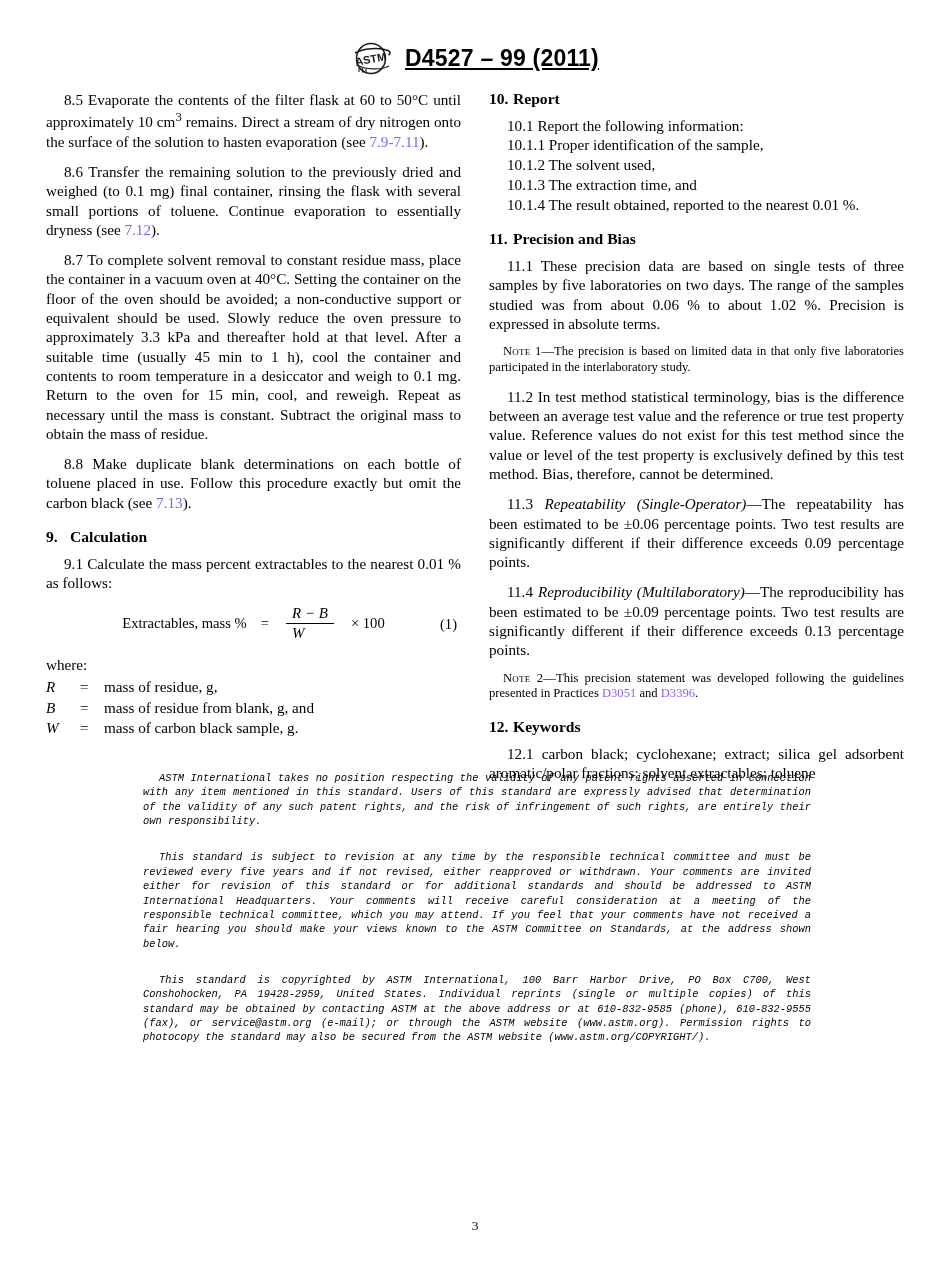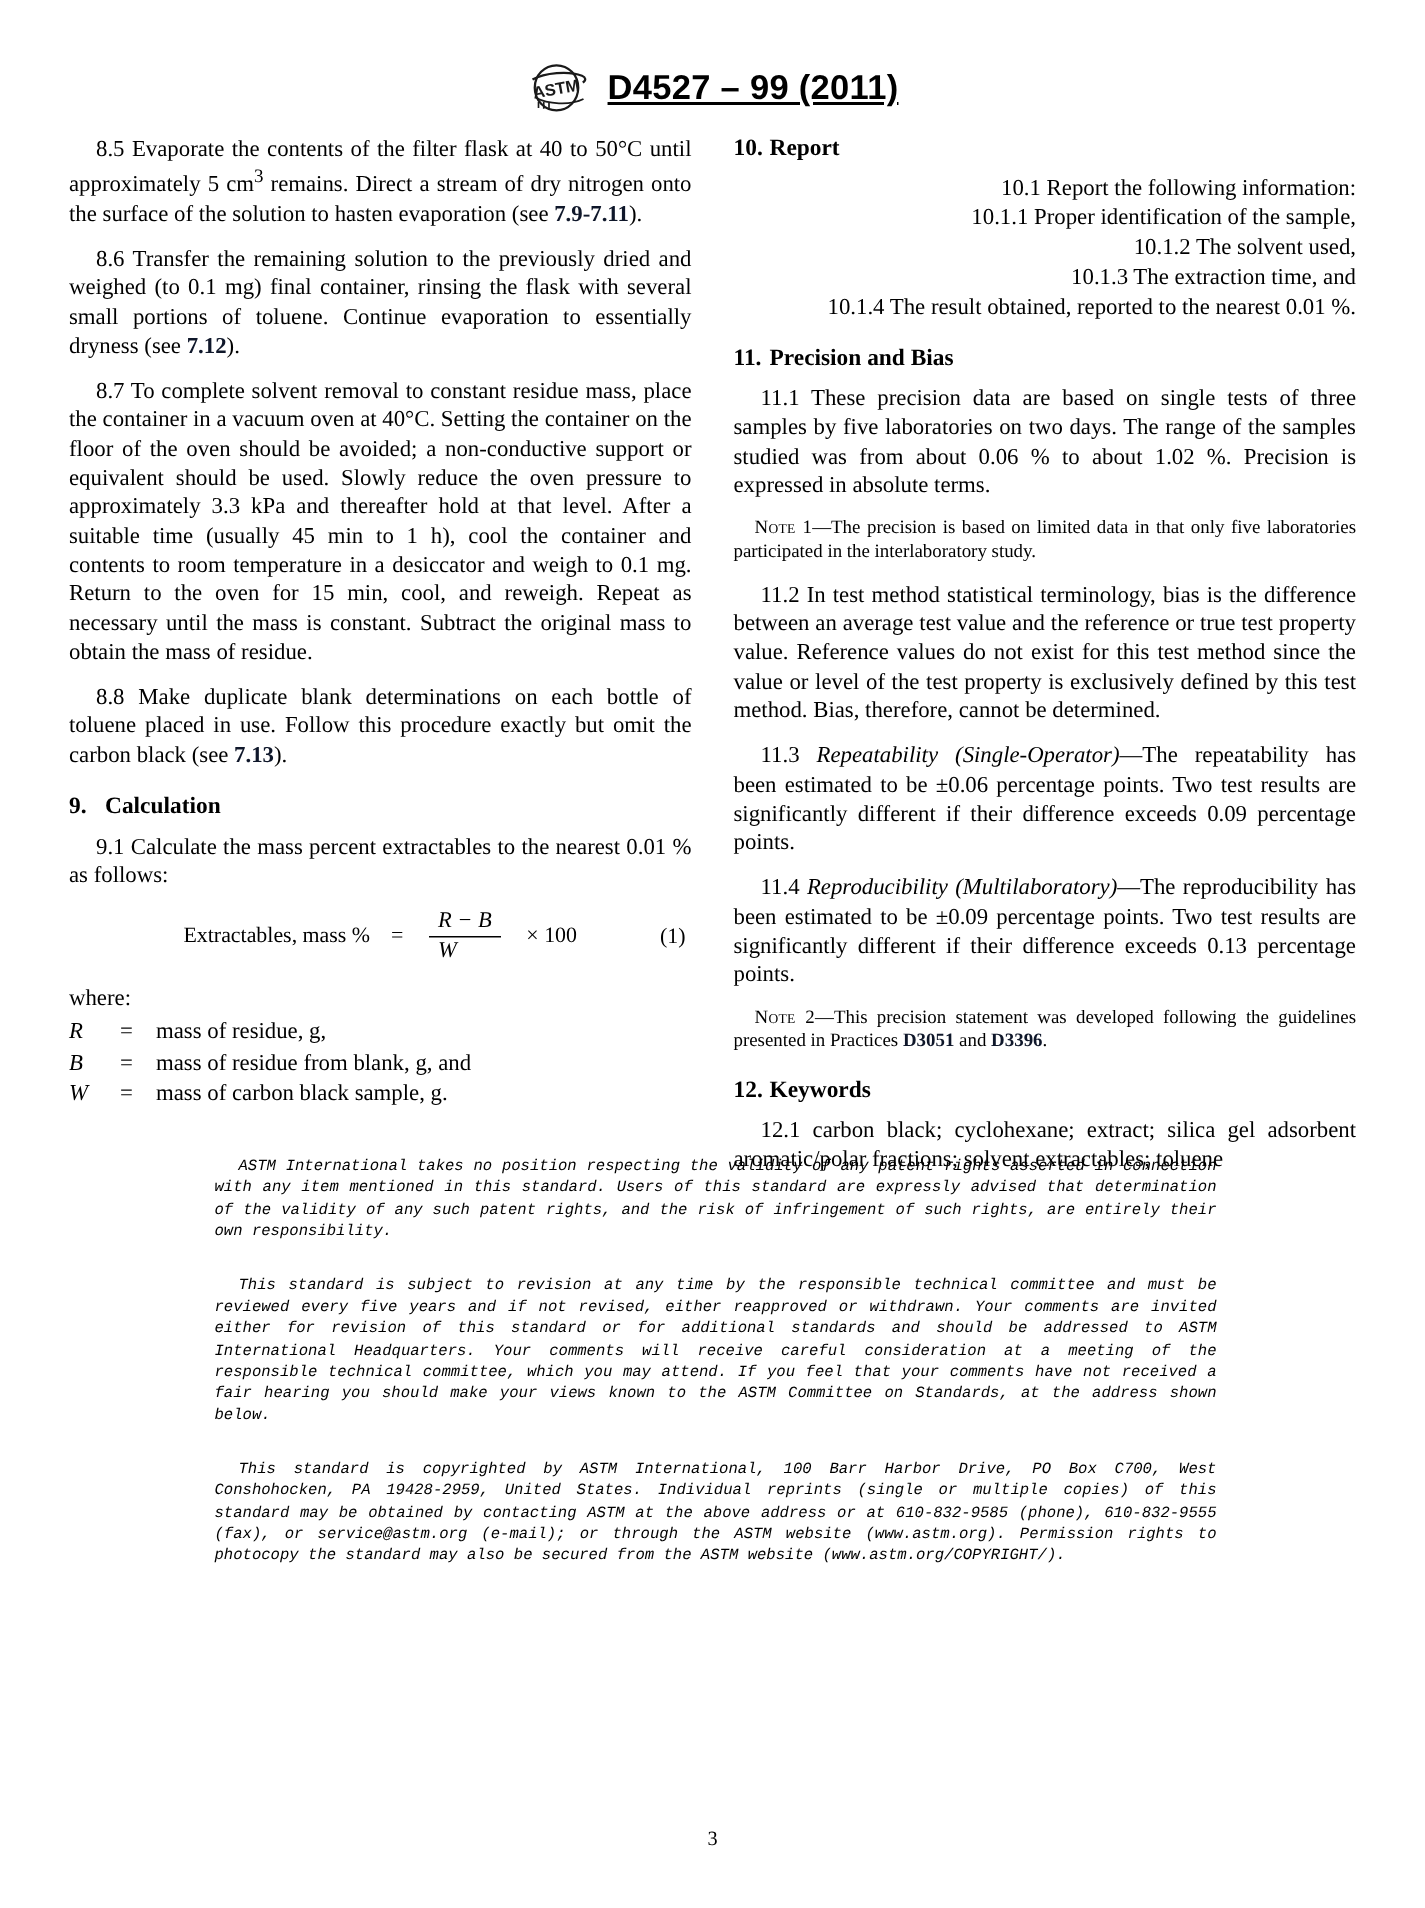--- a/index.html
+++ b/index.html
@@ -68,43 +68,42 @@
     hyphens: none;
   }
   .para {
     margin-bottom: 11px;
     text-indent: 18px;
   }
   .listline {
     margin: 0 0 0 0;
     font-size: 15.2px;
     line-height: 1.3;
-    text-align: right;
+    text-align: left;
     padding-left: 18px;
   }
   .listline.sub {
     padding-left: 18px;
   }
   h2.section {
     font-size: 15.6px;
     font-weight: bold;
     margin: 16px 0 7px 0;
     line-height: 1.2;
     font-family: Liberation Serif, serif;
   }
   h2.section.first {
     margin-top: 0;
   }
   h2.section .num {
     display: inline-block;
     min-width: 24px;
   }
   .link {
-    color: #0f172a;
-    font-weight: bold;
+    color: #8b5cf6;
   }
   i, .ital {
     font-style: italic;
   }
 
   
   .note {
     font-size: 12.6px;
     line-height: 1.25;
     text-align: justify;
@@ -228,21 +227,21 @@
       <text x="40" y="42" font-family="Liberation Sans, sans-serif" font-size="22" font-weight="bold" fill="#1a1a1a" text-anchor="middle" transform="rotate(-10 40 38)">ASTM</text>
       <path d="M16 52 L16 60 M23 52 L23 61 M30 53 L30 61" stroke="#1a1a1a" stroke-width="2.2"></path>
     </svg>
     <div class="doc-designation">D4527 – 99 (2011)</div>
   </div>
 
   <div class="columns">
 
     <div class="col">
 
-      <p class="para"><span>8.5  Evaporate the contents of the filter flask at 40 to 50°C until approximately 5 cm</span><sup>3</sup><span> remains. Direct a stream of dry nitrogen onto the surface of the solution to hasten evaporation (see </span><span class="link">7.9-7.11</span><span>).</span></p>
+      <p class="para"><span>8.5  Evaporate the contents of the filter flask at 60 to 50°C until approximately 10 cm</span><sup>3</sup><span> remains. Direct a stream of dry nitrogen onto the surface of the solution to hasten evaporation (see </span><span class="link">7.9-7.11</span><span>).</span></p>
 
       <p class="para"><span>8.6  Transfer the remaining solution to the previously dried and weighed (to 0.1 mg) final container, rinsing the flask with several small portions of toluene. Continue evaporation to essentially dryness (see </span><span class="link">7.12</span><span>).</span></p>
 
       <p class="para">8.7  To complete solvent removal to constant residue mass, place the container in a vacuum oven at 40°C. Setting the container on the floor of the oven should be avoided; a non-conductive support or equivalent should be used. Slowly reduce the oven pressure to approximately 3.3 kPa and thereafter hold at that level. After a suitable time (usually 45 min to 1 h), cool the container and contents to room temperature in a desiccator and weigh to 0.1 mg. Return to the oven for 15 min, cool, and reweigh. Repeat as necessary until the mass is constant. Subtract the original mass to obtain the mass of residue.</p>
 
       <p class="para"><span>8.8  Make duplicate blank determinations on each bottle of toluene placed in use. Follow this procedure exactly but omit the carbon black (see </span><span class="link">7.13</span><span>).</span></p>
 
       <h2 class="section"><span class="num">9.</span><span>Calculation</span></h2>
 
       <p class="para">9.1  Calculate the mass percent extractables to the nearest 0.01 % as follows:</p>

